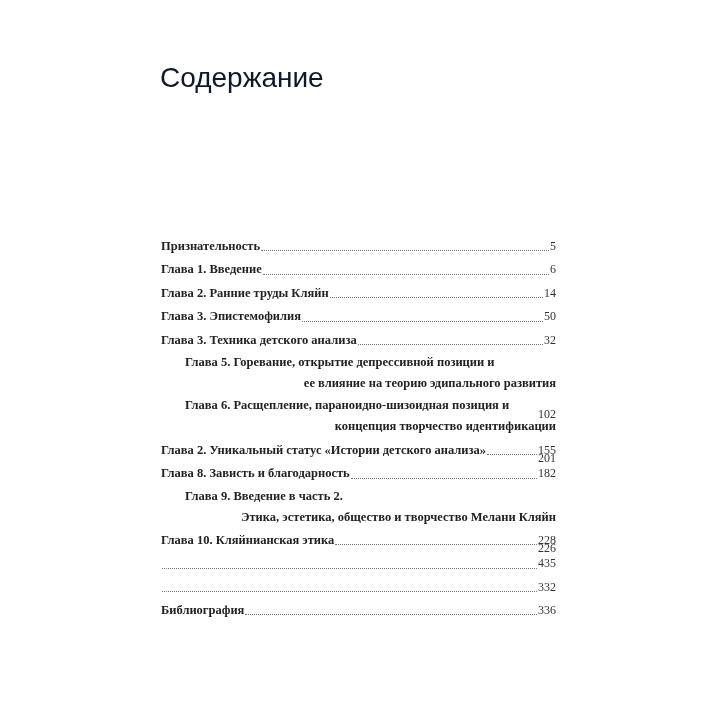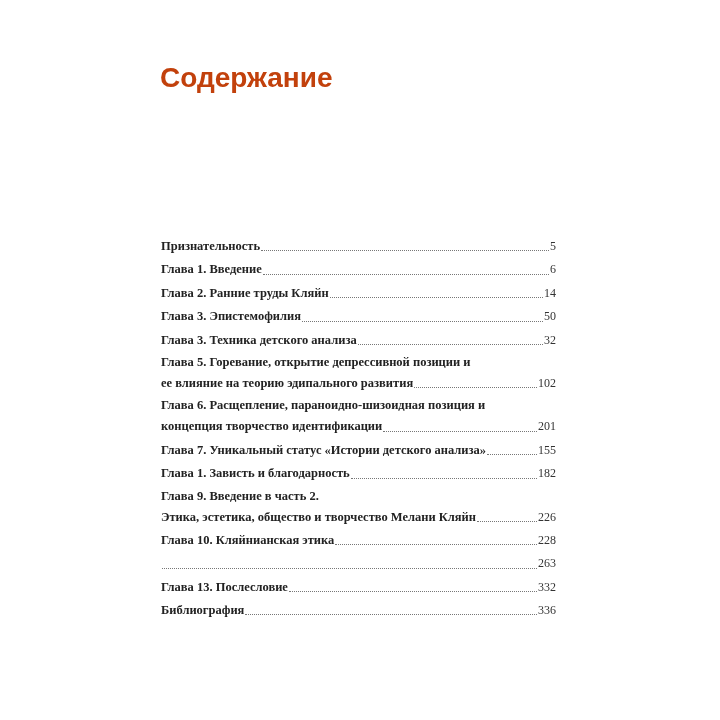--- a/index.html
+++ b/index.html
@@ -1,33 +1,33 @@
 <!DOCTYPE html>
 <html><head>
 <meta charset="utf-8">
 <style>
   html, body { margin:0; padding:0; background:#ffffff; }
   body { width:720px; height:720px; position:relative; overflow:hidden; }
   .title {
     position:absolute; left:160px; top:62px;
     font-family:"Liberation Sans", sans-serif;
-    font-size:28px; color:#c2410c; font-weight:bold; letter-spacing:0;
+    font-size:28px; color:#0f172a; font-weight:normal; letter-spacing:0;
   }
   .toc {
     position:absolute; left:161px; top:235px; width:395px;
     font-family:"Liberation Serif", serif; font-weight:bold;
     font-size:12.5px; color:#222;
   }
   .entry { margin:0; }
   .line {
     display:flex; align-items:flex-end; height:23.4px; line-height:23.4px;
     white-space:nowrap;
   }
-  .line.first { height:20px; line-height:20px; }
-  .entry.multi .line.last { height:23.4px; }
+  .line.first { height:20px; line-height:20px;margin-left:24px; }
+  .entry.multi .line.last { height:23.4px;flex-direction:column; }
   .label { flex:0 0 auto; }
   .dots {
     flex:1 1 auto; margin:0 1px; height:1px; align-self:flex-end;
     margin-bottom:7px;
     border-bottom:1px dotted #777;
   }
   .page { flex:0 0 auto; font-weight:normal; color:#333; font-size:12px; }
 </style>
 </head>
 <body>
@@ -86,28 +86,28 @@
         <span class="label">Глава 6. Расщепление, параноидно-шизоидная позиция и</span>
       </div>
     <div class="line last">
         <span class="label">концепция творчество идентификации</span>
         <span class="dots"></span>
         <span class="page">201</span>
       </div>
   </div>
   <div class="entry">
     <div class="line">
-        <span class="label">Глава 7. Уникальный статус «Истории детского анализа»</span>
+        <span class="label">Глава 2. Уникальный статус «Истории детского анализа»</span>
         <span class="dots"></span>
         <span class="page">155</span>
       </div>
   </div>
   <div class="entry">
     <div class="line">
-        <span class="label">Глава 1. Зависть и благодарность</span>
+        <span class="label">Глава 8. Зависть и благодарность</span>
         <span class="dots"></span>
         <span class="page">182</span>
       </div>
   </div>
   <div class="entry multi">
     <div class="line first">
         <span class="label">Глава 9. Введение в часть 2.</span>
       </div>
     <div class="line last">
         <span class="label">Этика, эстетика, общество и творчество Мелани Кляйн</span>
@@ -118,26 +118,25 @@
   <div class="entry">
     <div class="line">
         <span class="label">Глава 10. Кляйнианская этика</span>
         <span class="dots"></span>
         <span class="page">228</span>
       </div>
   </div>
   <div class="entry">
     <div class="line">
         <span class="dots"></span>
-        <span class="page">263</span>
+        <span class="page">435</span>
       </div>
   </div>
   <div class="entry">
     <div class="line">
-        <span class="label">Глава 13. Послесловие</span>
         <span class="dots"></span>
         <span class="page">332</span>
       </div>
   </div>
   <div class="entry">
     <div class="line">
         <span class="label">Библиография</span>
         <span class="dots"></span>
         <span class="page">336</span>
       </div>

